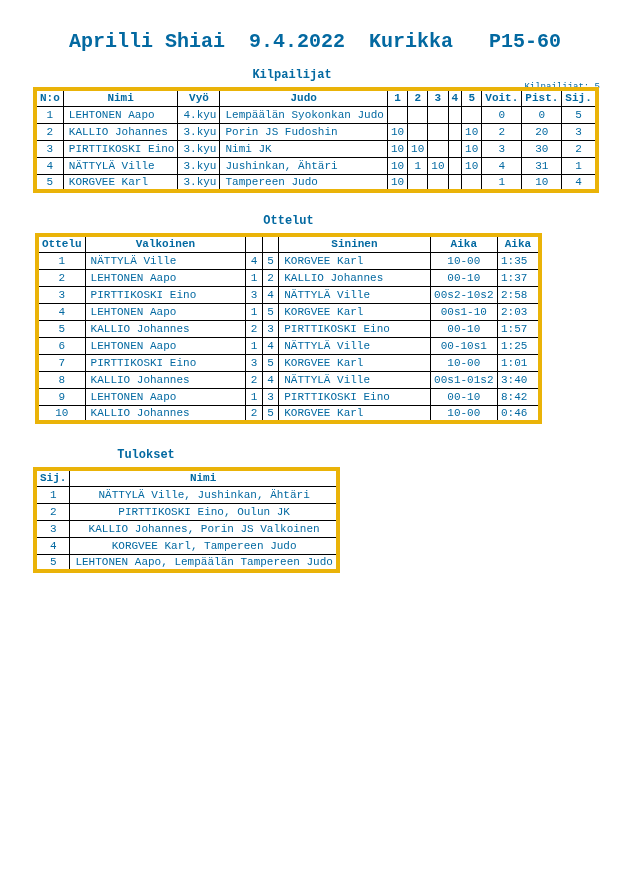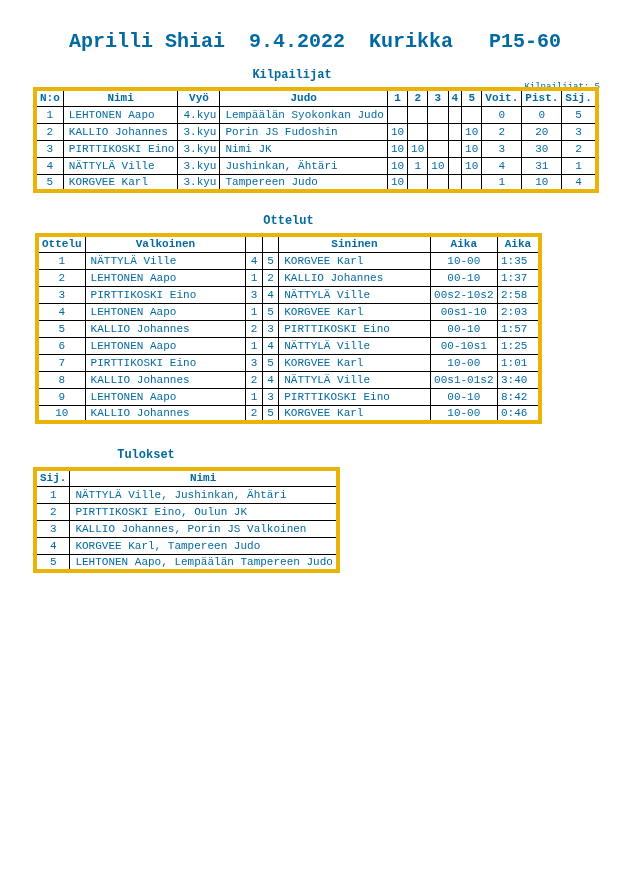--- a/index.html
+++ b/index.html
@@ -59,21 +59,21 @@
   table.t-ottelut td:nth-child(1) { text-align:center; }
   table.t-ottelut td:nth-child(2),
   table.t-ottelut td:nth-child(5) { text-align:left; padding-left:5px; }
   table.t-ottelut td:nth-child(3),
   table.t-ottelut td:nth-child(4),
   table.t-ottelut td:nth-child(6) { text-align:center; }
   table.t-ottelut td:nth-child(7) { text-align:left; }
 
   
   table.t-tulokset td:nth-child(1) { text-align:center; }
-  table.t-tulokset td:nth-child(2) { text-align:left; padding-left:5px; }
+  table.t-tulokset td:nth-child(2) { text-align:center; padding-left:5px; }
 </style>
 </head>
 <body>
 
 <div class="page">
 
   <div class="page-title">Aprilli Shiai  9.4.2022  Kurikka   P15-60</div>
 
   <div class="competitors-count">Kilpailijat: 5</div>
 

